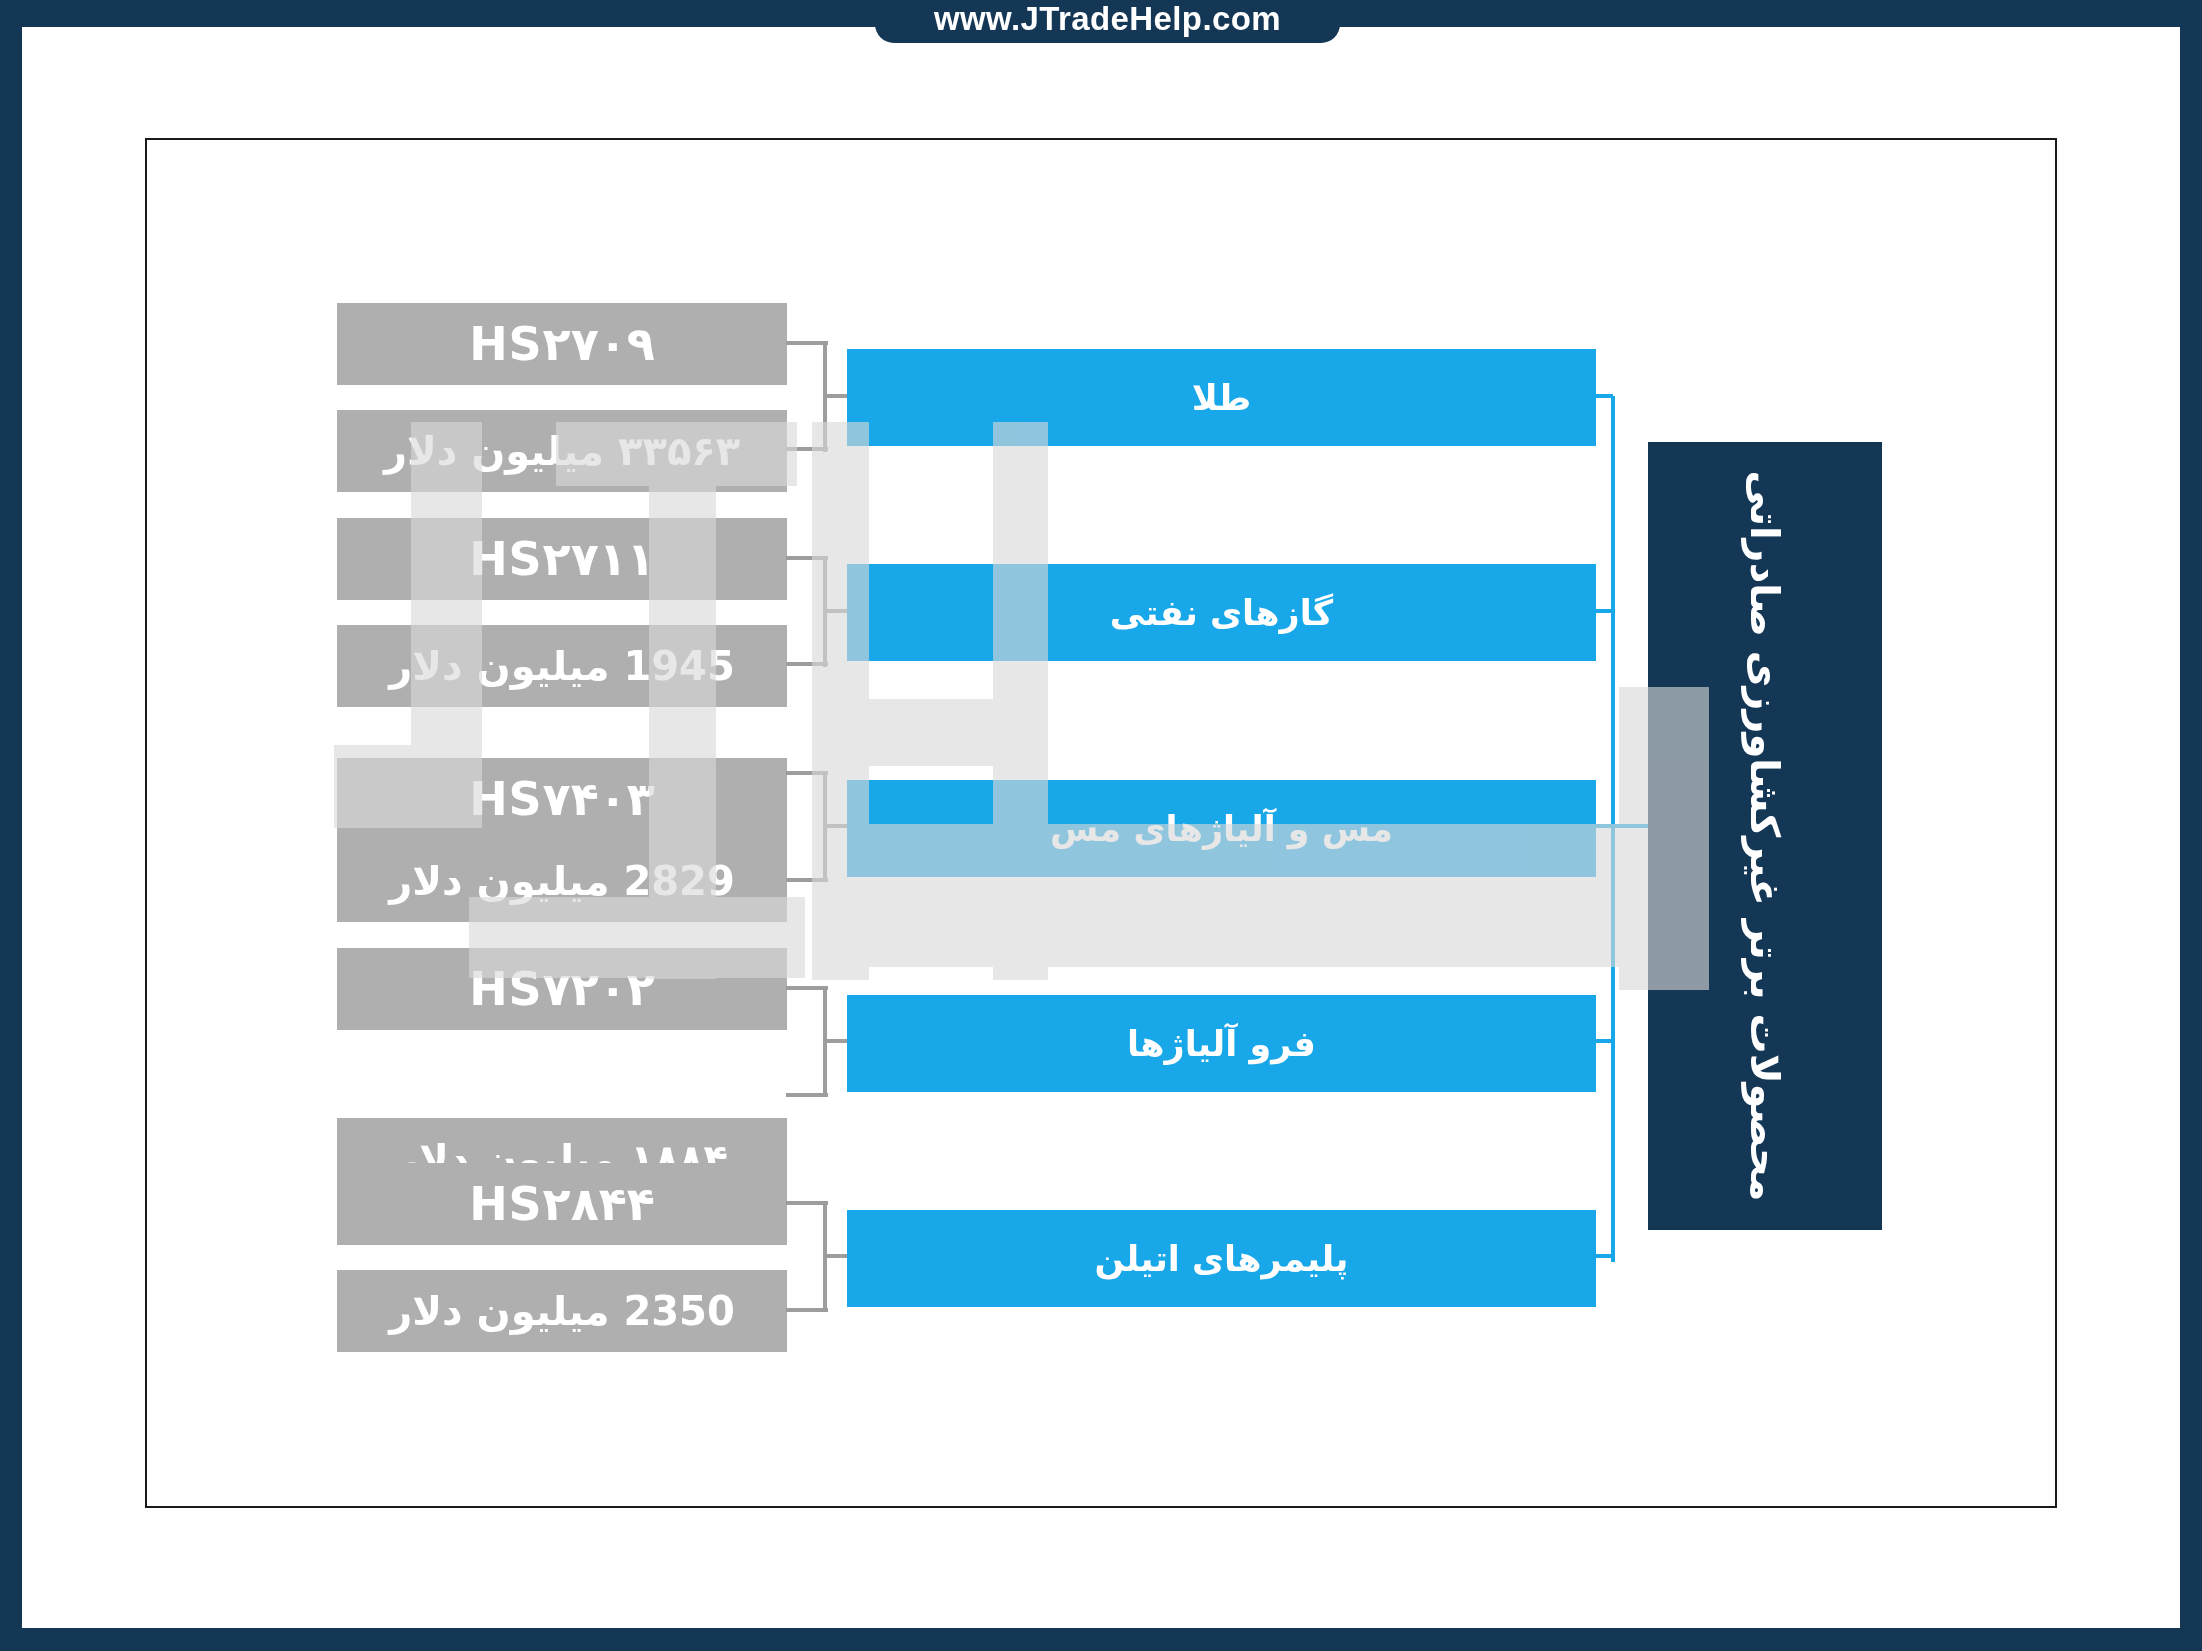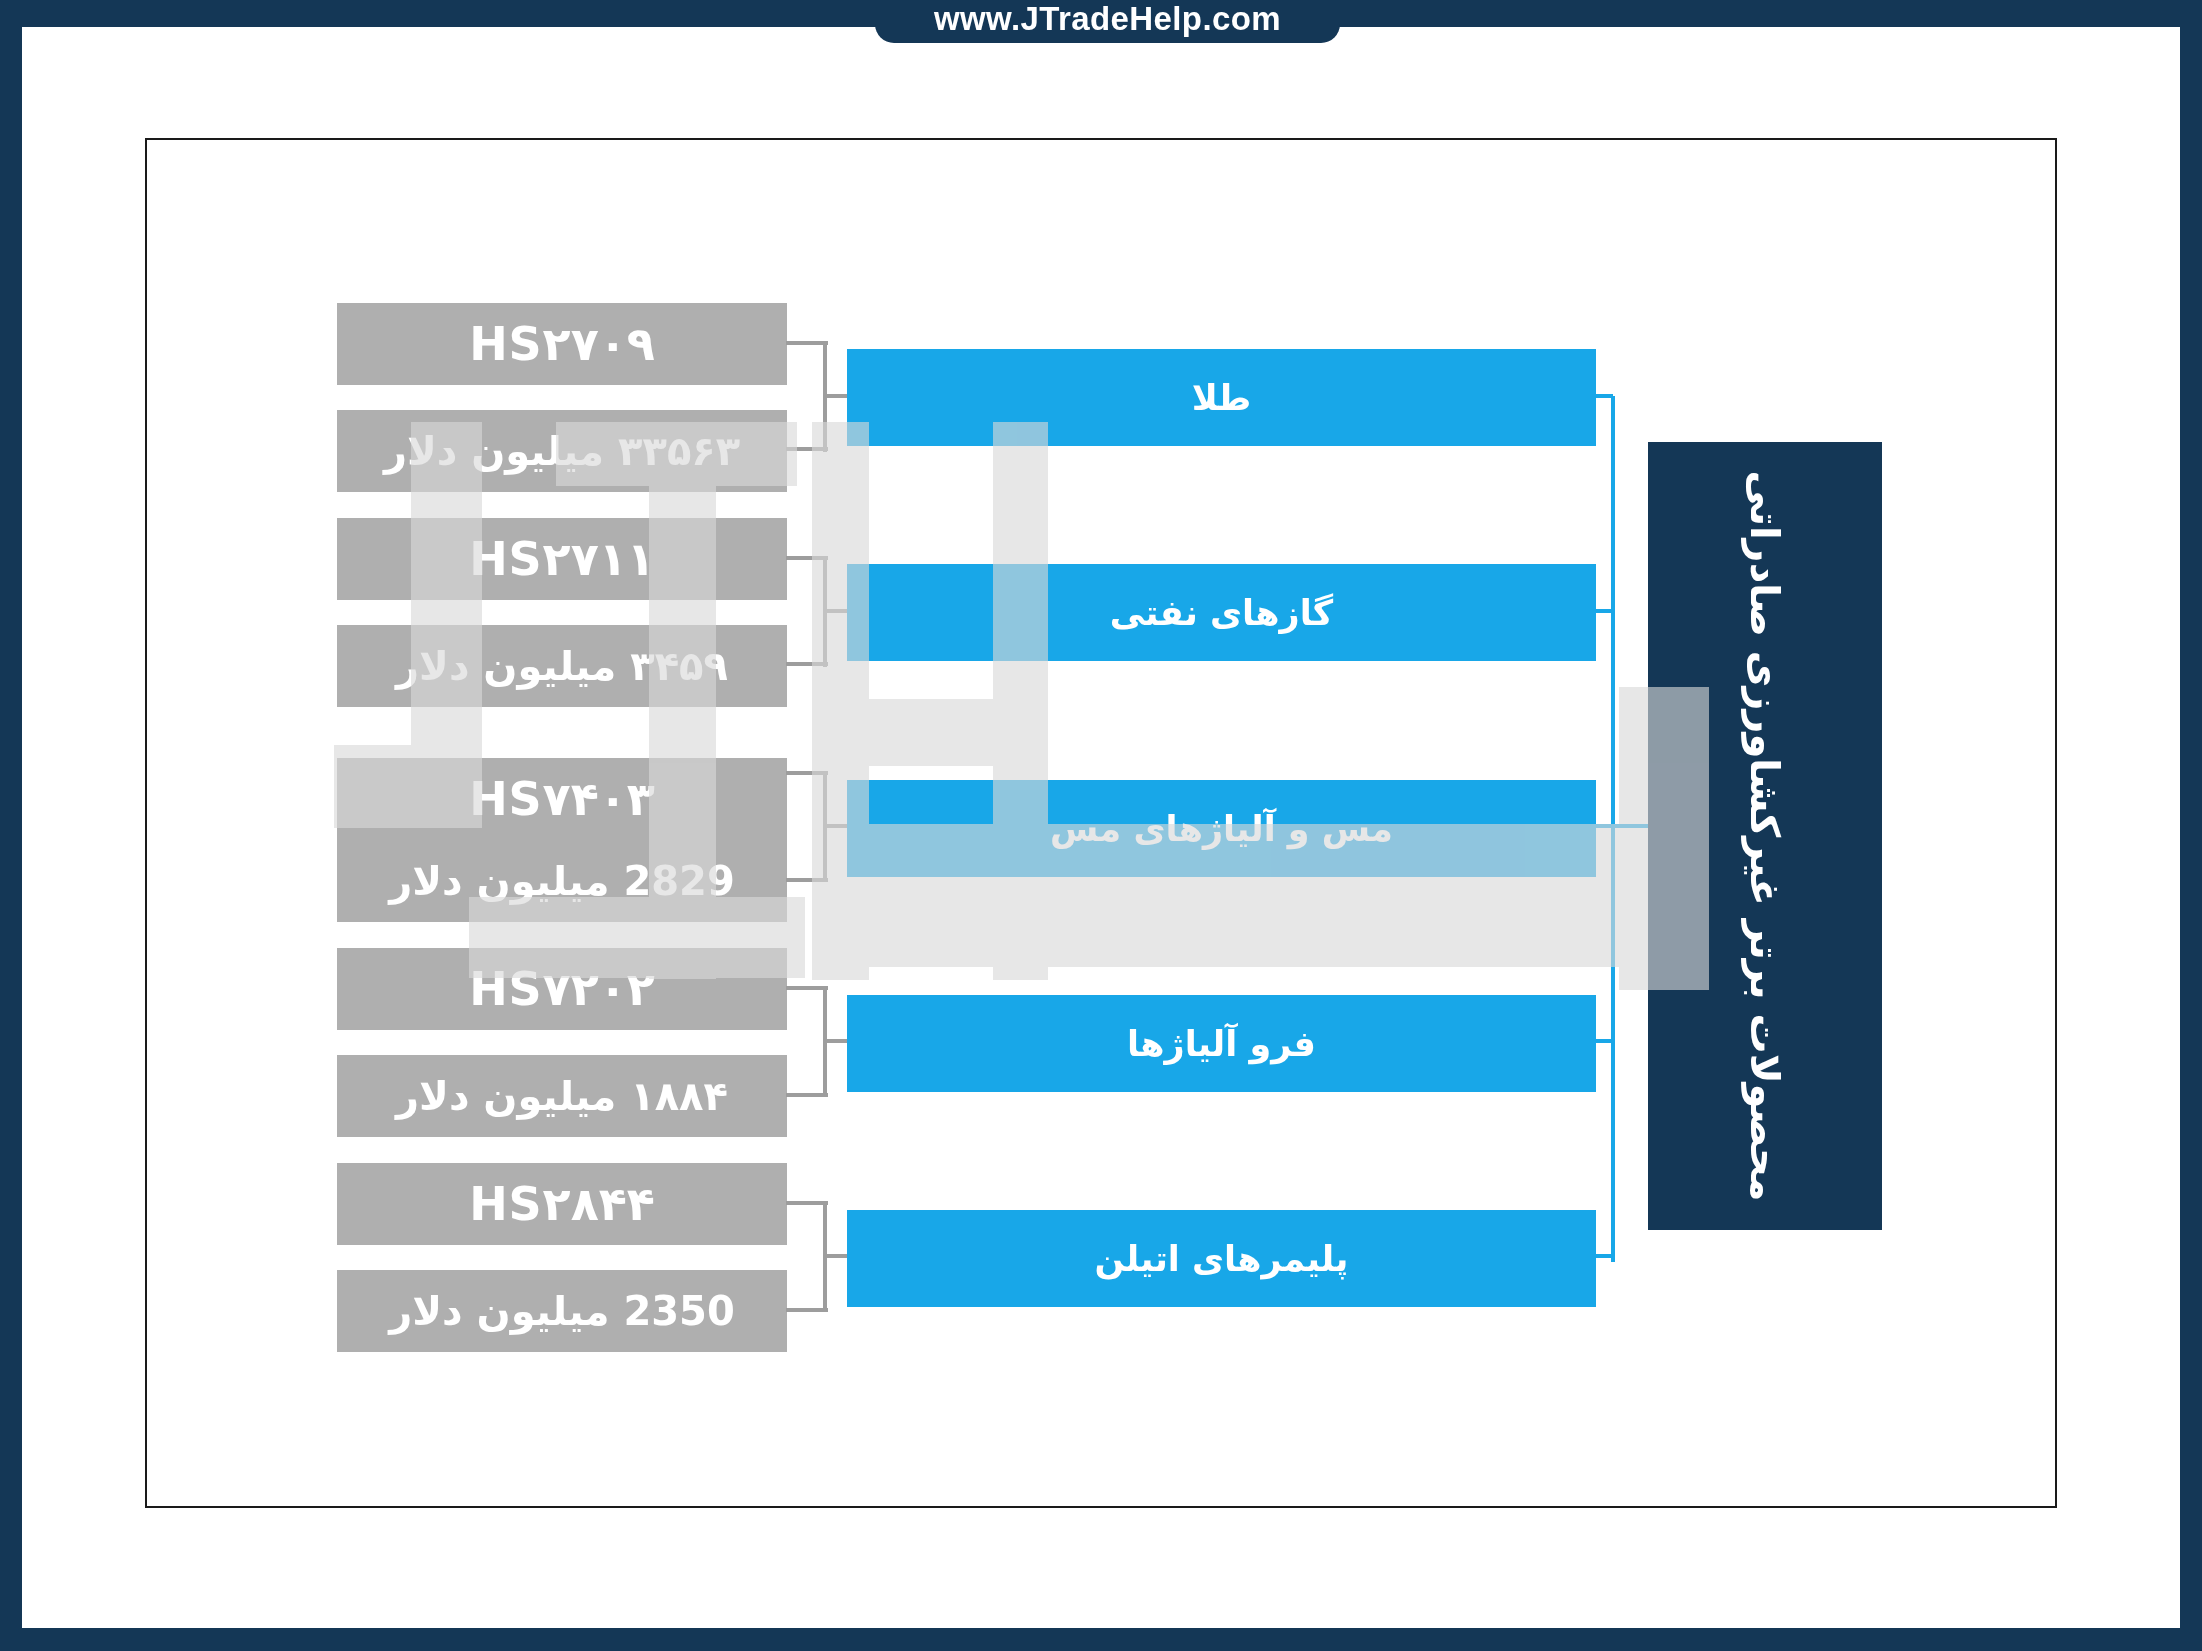--- a/index.html
+++ b/index.html
@@ -84,21 +84,21 @@
   <div class="gline lmid" style="top:394px"></div>
   <div class="bar" style="top:349px">
       <span>طلا</span>
     </div>
   <div class="bline rstub" style="top:394px"></div>
 
   <div class="hs-box" style="top:518px">
       <span>HS۲۷۱۱</span>
     </div>
   <div class="val-box" style="top:625px">
-      <span>۳۴۵۹ میلیون دلار</span>
+      <span>1945 میلیون دلار</span>
     </div>
   <div class="gline lstub" style="top:556px"></div>
   <div class="gline lstub" style="top:662px"></div>
   <div class="gline lvert" style="top:556px"></div>
   <div class="gline lmid" style="top:609px"></div>
   <div class="bar" style="top:564px">
       <span>گازهای نفتی</span>
     </div>
   <div class="bline rstub" style="top:609px"></div>
 
@@ -113,21 +113,21 @@
   <div class="gline lvert" style="top:771px"></div>
   <div class="gline lmid" style="top:824px"></div>
   <div class="bar" style="top:780px">
       <span>مس و آلیاژهای مس</span>
     </div>
   <div class="bline rstub" style="top:824px"></div>
 
   <div class="hs-box" style="top:948px">
       <span>HS۷۲۰۲</span>
     </div>
-  <div class="val-box" style="top:1055px">
+  <div class="val-box" style="top:1118px">
       <span>۱۸۸۴ میلیون دلار</span>
     </div>
   <div class="gline lstub" style="top:986px"></div>
   <div class="gline lstub" style="top:1093px"></div>
   <div class="gline lvert" style="top:986px"></div>
   <div class="gline lmid" style="top:1039px"></div>
   <div class="bar" style="top:995px">
       <span>فرو آلیاژها</span>
     </div>
   <div class="bline rstub" style="top:1039px"></div>

